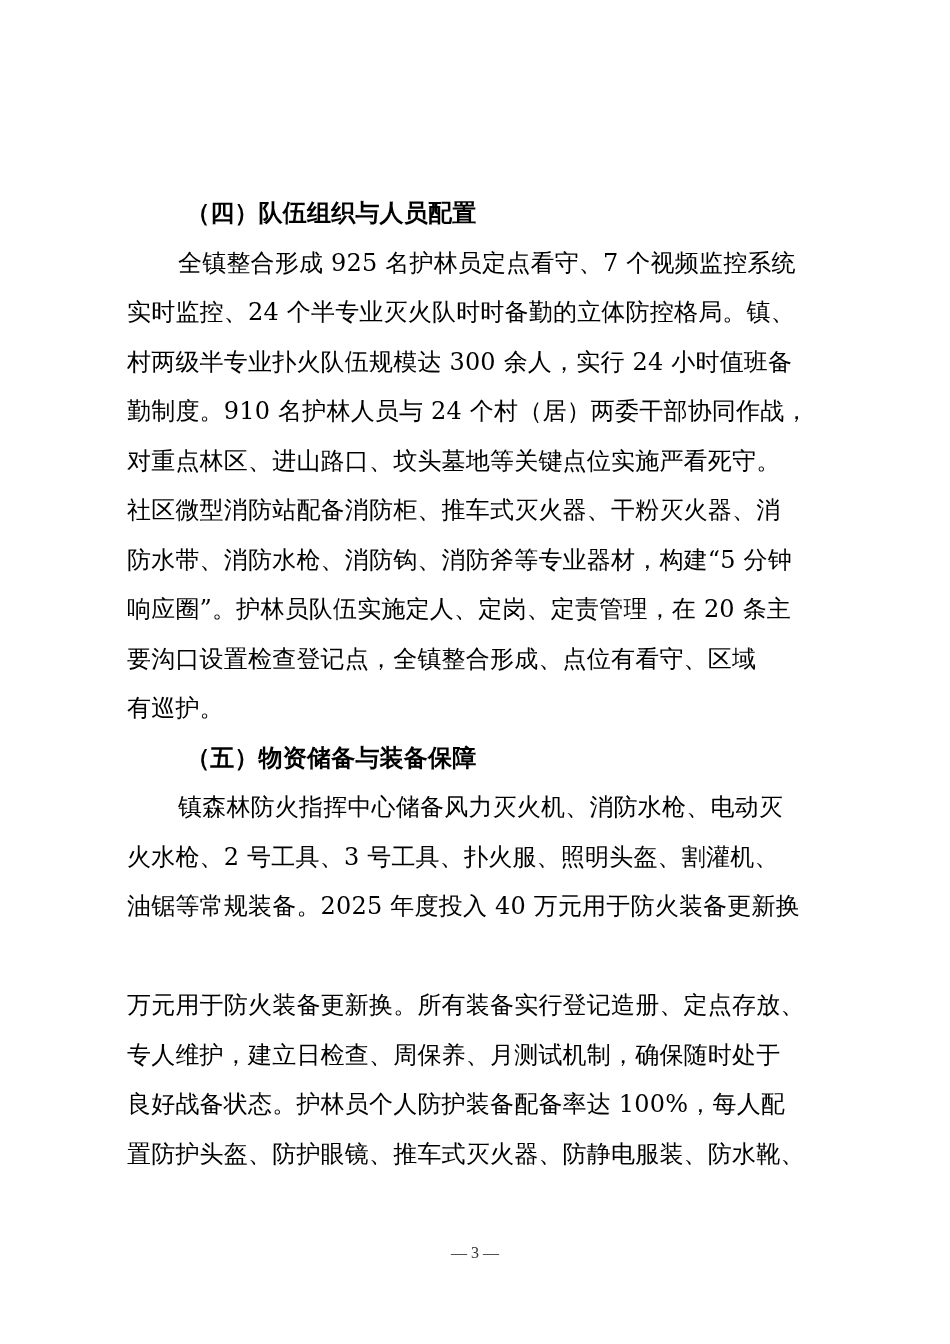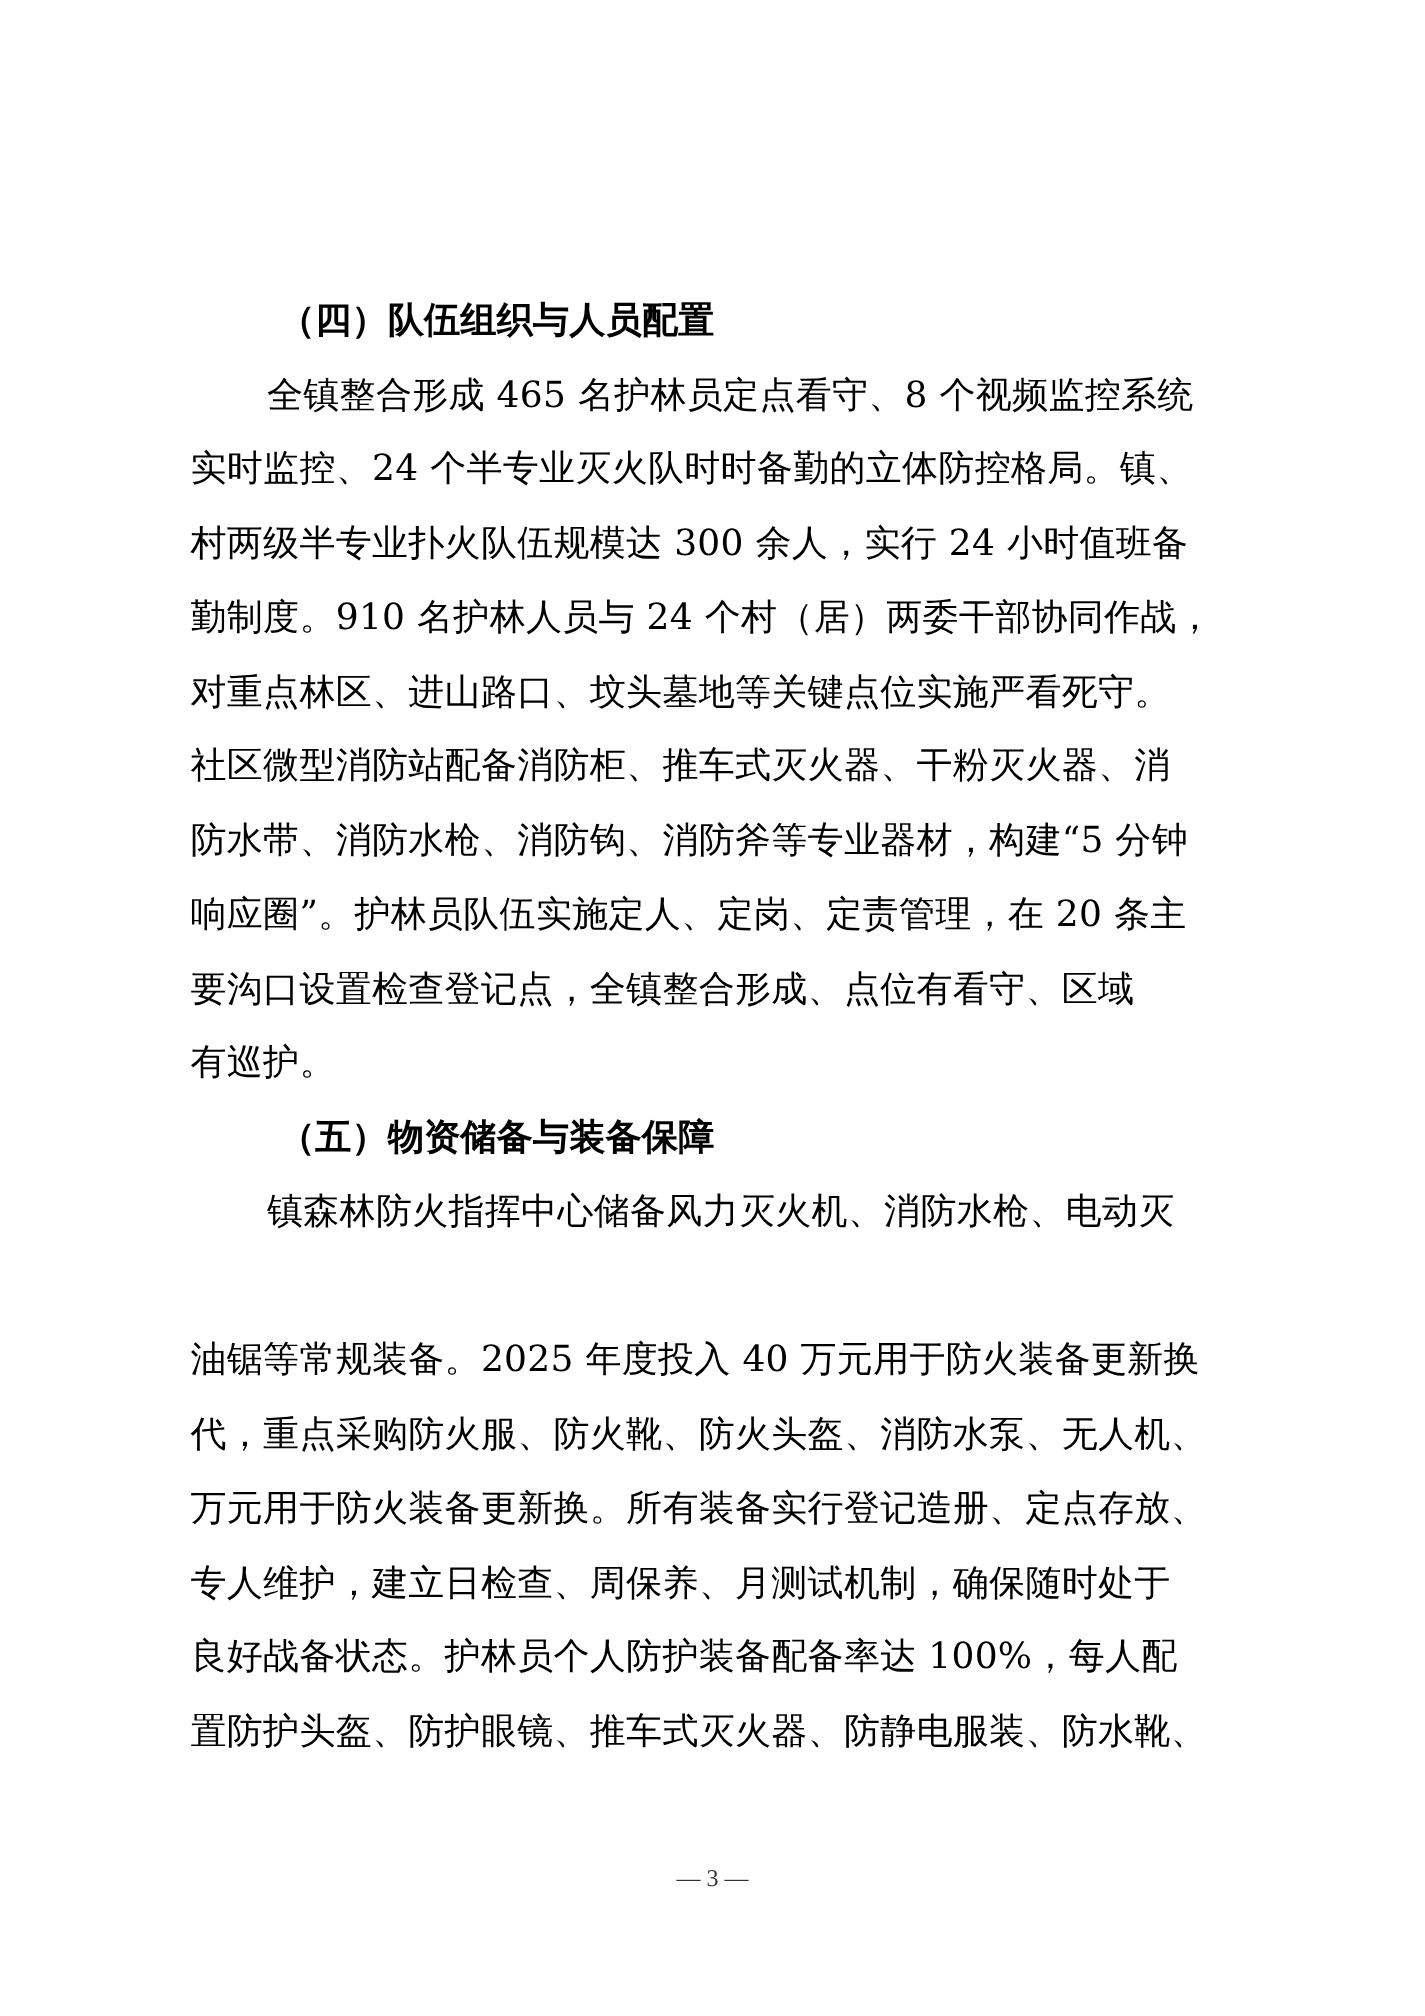--- a/index.html
+++ b/index.html
@@ -12,34 +12,34 @@
   .indent { left: 178px; }
   .heading.indent { left: 186px; }
   .footer { position: absolute; top: 1244px; left: 0; width: 950px; text-align: center;
             font-size: 16px; color: #333; font-family: "Liberation Serif", serif; }
 </style>
 </head>
 <body>
 
 <div class="page">
   <div class="line heading indent" style="top:198px;">（四）队伍组织与人员配置</div>
-  <div class="line indent" style="top:248px;">全镇整合形成 465 名护林员定点看守、8 个视频监控系统</div>
+  <div class="line indent" style="top:248px;">全镇整合形成 925 名护林员定点看守、7 个视频监控系统</div>
   <div class="line" style="top:297px;">实时监控、24 个半专业灭火队时时备勤的立体防控格局。镇、</div>
   <div class="line" style="top:347px;">村两级半专业扑火队伍规模达 300 余人，实行 24 小时值班备</div>
   <div class="line" style="top:396px;">勤制度。910 名护林人员与 24 个村（居）两委干部协同作战，</div>
   <div class="line" style="top:446px;">对重点林区、进山路口、坟头墓地等关键点位实施严看死守。</div>
   <div class="line" style="top:495px;">社区微型消防站配备消防柜、推车式灭火器、干粉灭火器、消</div>
   <div class="line" style="top:545px;">防水带、消防水枪、消防钩、消防斧等专业器材，构建“5 分钟</div>
   <div class="line" style="top:594px;">响应圈”。护林员队伍实施定人、定岗、定责管理，在 20 条主</div>
   <div class="line" style="top:644px;">要沟口设置检查登记点，全镇整合形成、点位有看守、区域</div>
   <div class="line heading indent" style="top:743px;">（五）物资储备与装备保障</div>
 
   <div class="line" style="top:693px;">有巡护。</div>
   <div class="line indent" style="top:792px;">镇森林防火指挥中心储备风力灭火机、消防水枪、电动灭</div>
+  <div class="line" style="top:842px;">火水枪、2 号工具、3 号工具、扑火服、照明头盔、割灌机、</div>
   <div class="line" style="top:891px;">油锯等常规装备。2025 年度投入 40 万元用于防火装备更新换</div>
-  <div class="line" style="top:941px;">代，重点采购防火服、防火靴、防火头盔、消防水泵、无人机、</div>
   <div class="line" style="top:990px;">万元用于防火装备更新换。所有装备实行登记造册、定点存放、</div>
   <div class="line" style="top:1040px;">专人维护，建立日检查、周保养、月测试机制，确保随时处于</div>
   <div class="line" style="top:1089px;">良好战备状态。护林员个人防护装备配备率达 100%，每人配</div>
   <div class="line" style="top:1139px;">置防护头盔、防护眼镜、推车式灭火器、防静电服装、防水靴、</div>
 
   <div class="footer">— 3 —</div>
 </div>
 
 </body></html>

